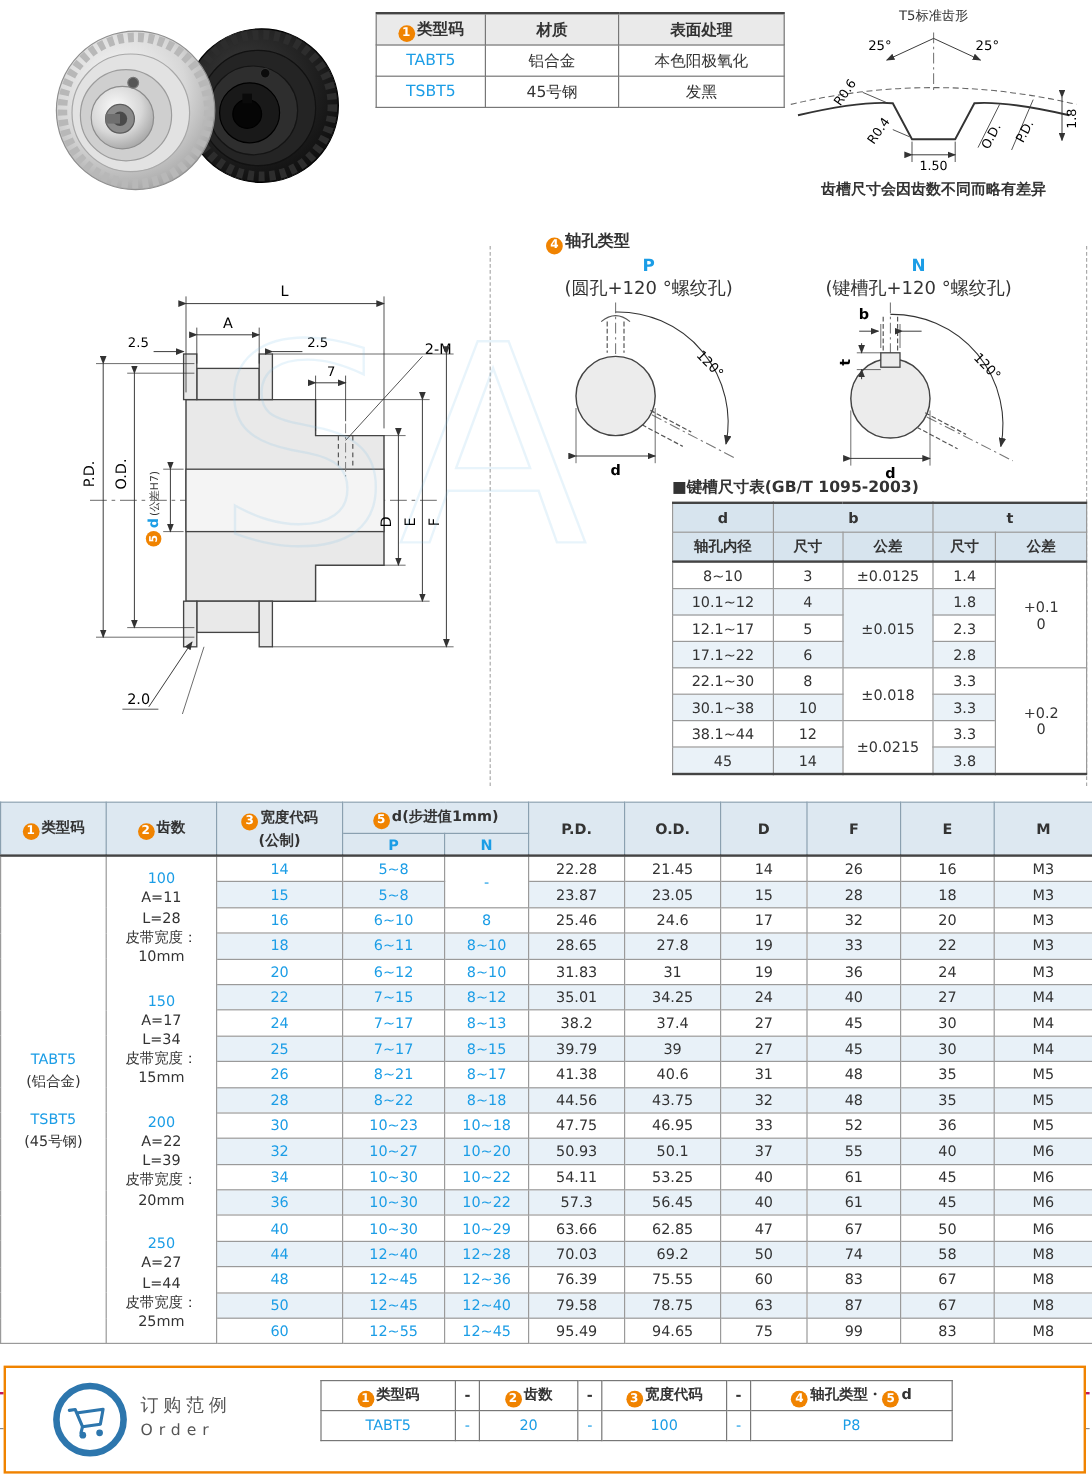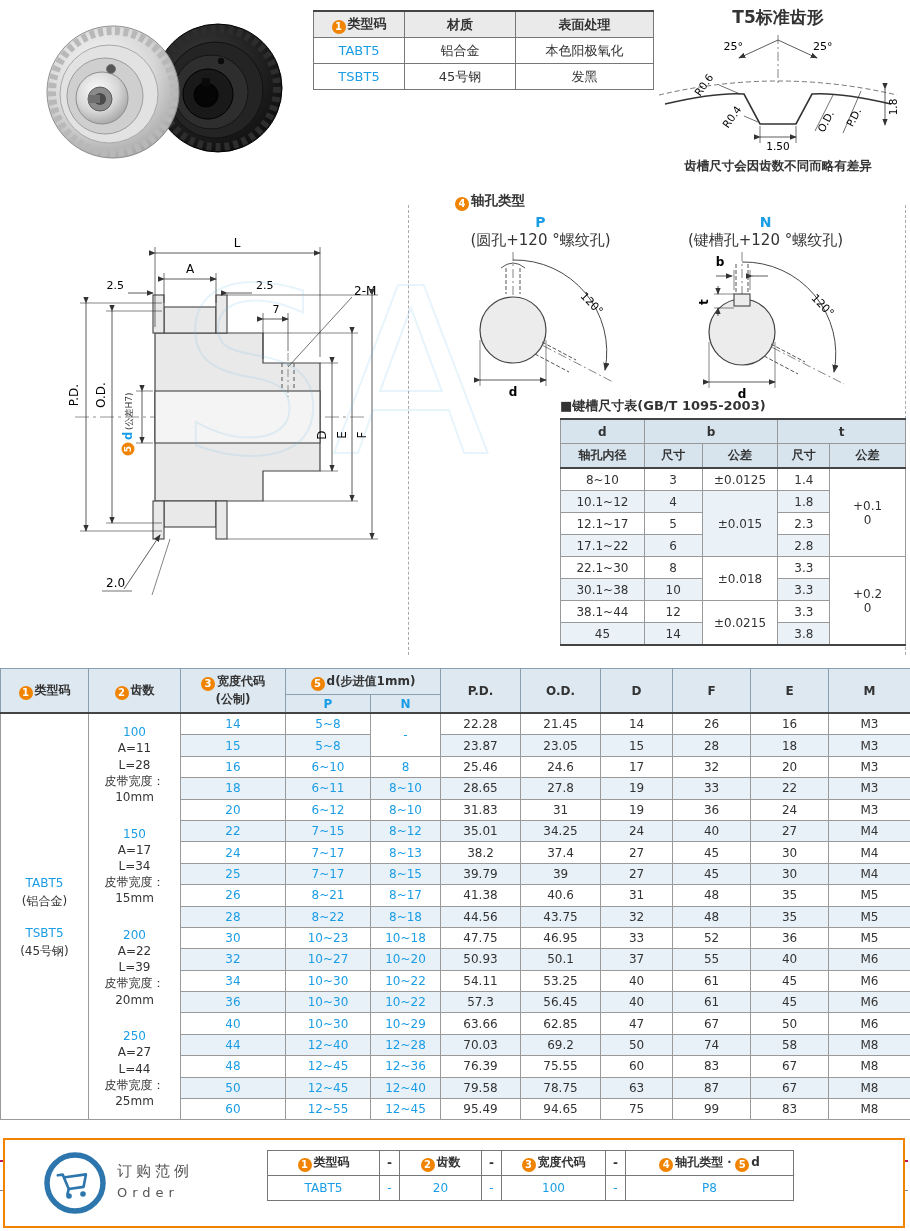--- a/index.html
+++ b/index.html
@@ -14,21 +14,21 @@
         font-weight:bold;align-items:center;justify-content:center;margin-right:3px;vertical-align:-2px;border-radius:2px;}
   table{border-collapse:collapse;}
   td,th{text-align:center;vertical-align:middle;padding:0;}
   
   .mat{left:313px;top:10px;}
   .mat th,.mat td{border:1px solid #777;height:25px;font-size:13px;}
   .mat th{background:#eaeaea;font-weight:bold;border-top:2px solid #444;}
   .mat .c1{width:90px}.mat .c2{width:110px}.mat .c3{width:137px}
   
   .t5{left:646px;top:6px;width:264px;text-align:center;}
-  .t5 .ttl{font-size:17px;font-weight:bold;margin-bottom:2px;}
+  .t5 .ttl{font-size:11px;font-weight:normal;margin-bottom:2px;}
   .t5 .cap1{font-size:12.5px;font-weight:bold;margin-top:2px;}
   .t5 .cap2{font-size:12px;font-weight:bold;}
   
   .sep{border-left:1px dashed #aaa;width:0;}
   
   .shaft-title{left:455px;top:192px;font-size:13.5px;font-weight:bold;}
   .hole{width:205px;text-align:center;}
   .hole .hl{font-size:14px;font-weight:bold;}
   .hole .hd{font-size:15px;margin:1px 0 0 0;}
   

